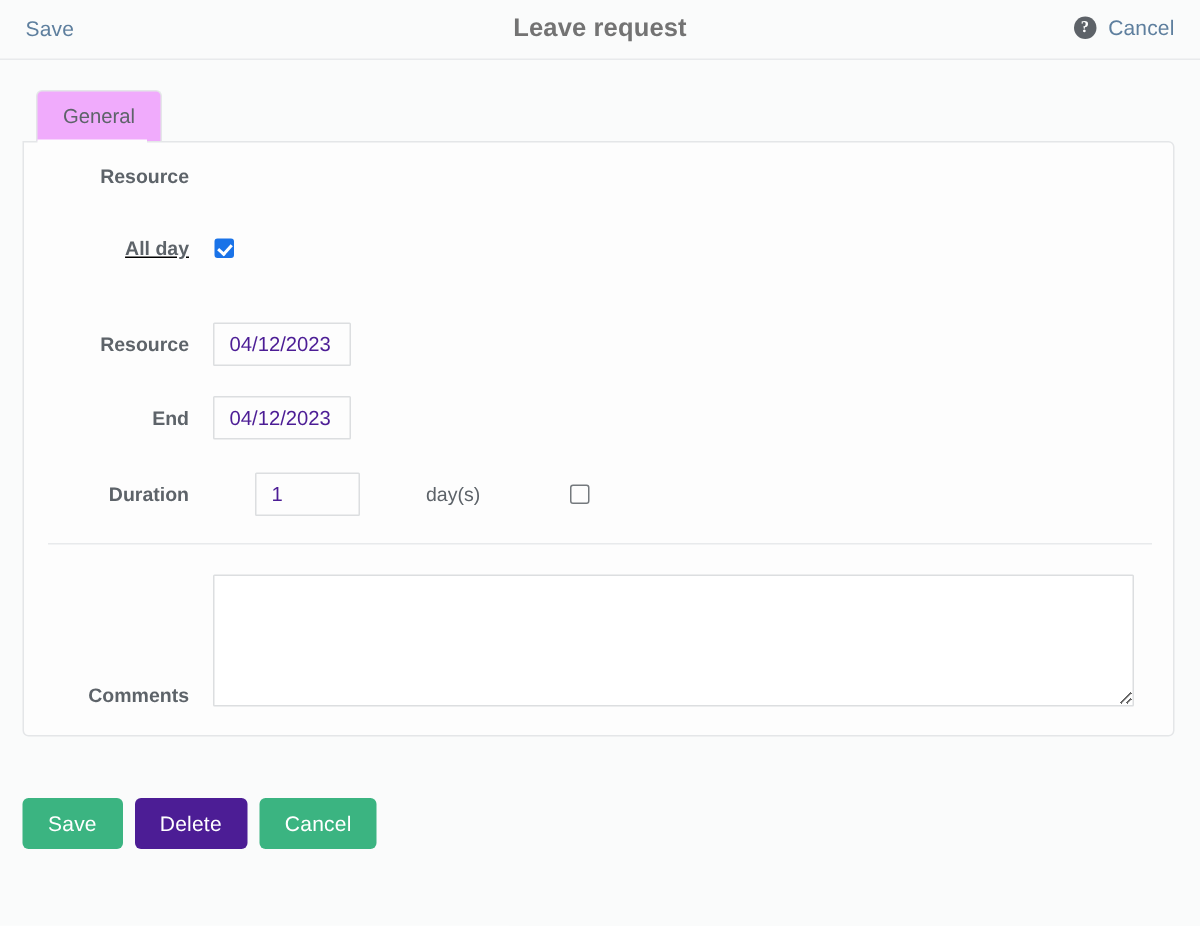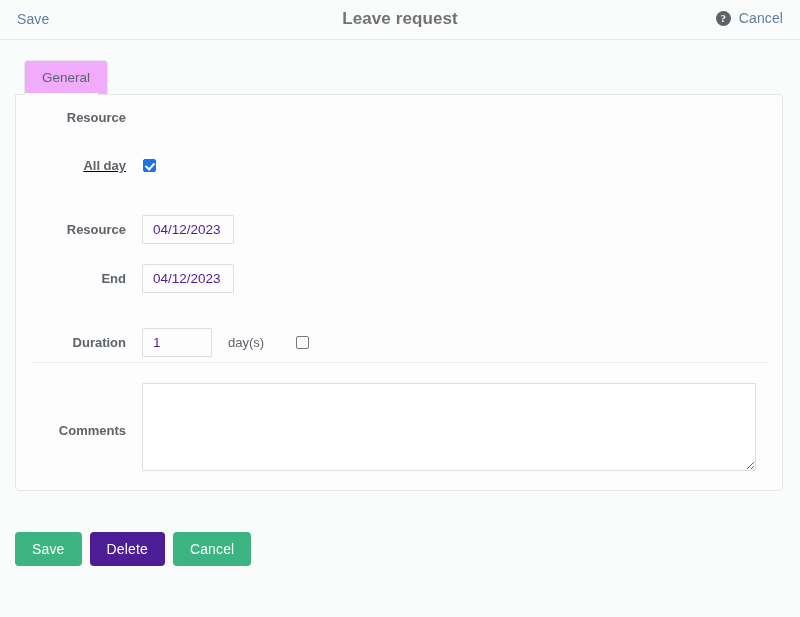--- a/index.html
+++ b/index.html
@@ -207,21 +207,21 @@
     background: #fdfdfd;
     border: 1px solid #74797d;
     border-radius: 2px;
     cursor: pointer;
     box-sizing: border-box;
   }
 
   
   .row-beginning { top: 120px; }
   .row-end       { top: 169px; }
-  .row-duration  { top: 233px; }
+  .row-duration  { top: 220px; gap: 28px; }
   .txt {
     height: 29px;
     border: 1px solid #dcdee0;
     background: #fdfdfd;
     font-family: "Liberation Sans", sans-serif;
     font-size: 13.5px;
     color: #4c1d95;
     padding: 0 10px;
     box-sizing: border-box;
     outline: none;
@@ -242,21 +242,21 @@
     left: 16px;
     top: 267px;
     width: 736px;
     height: 1px;
     background: #e8eaec;
   }
 
   
   .row-comments {
     top: 288px;
-    align-items: center;
+    align-items: flex-end;
   }
   .row-comments .lbl { padding-top: 7px; }
   .area {
     width: 614px;
     height: 88px;
     border: 1px solid #dcdee0;
     background: #ffffff;
     font-family: "Liberation Sans", sans-serif;
     font-size: 13px;
     color: #4e5358;

